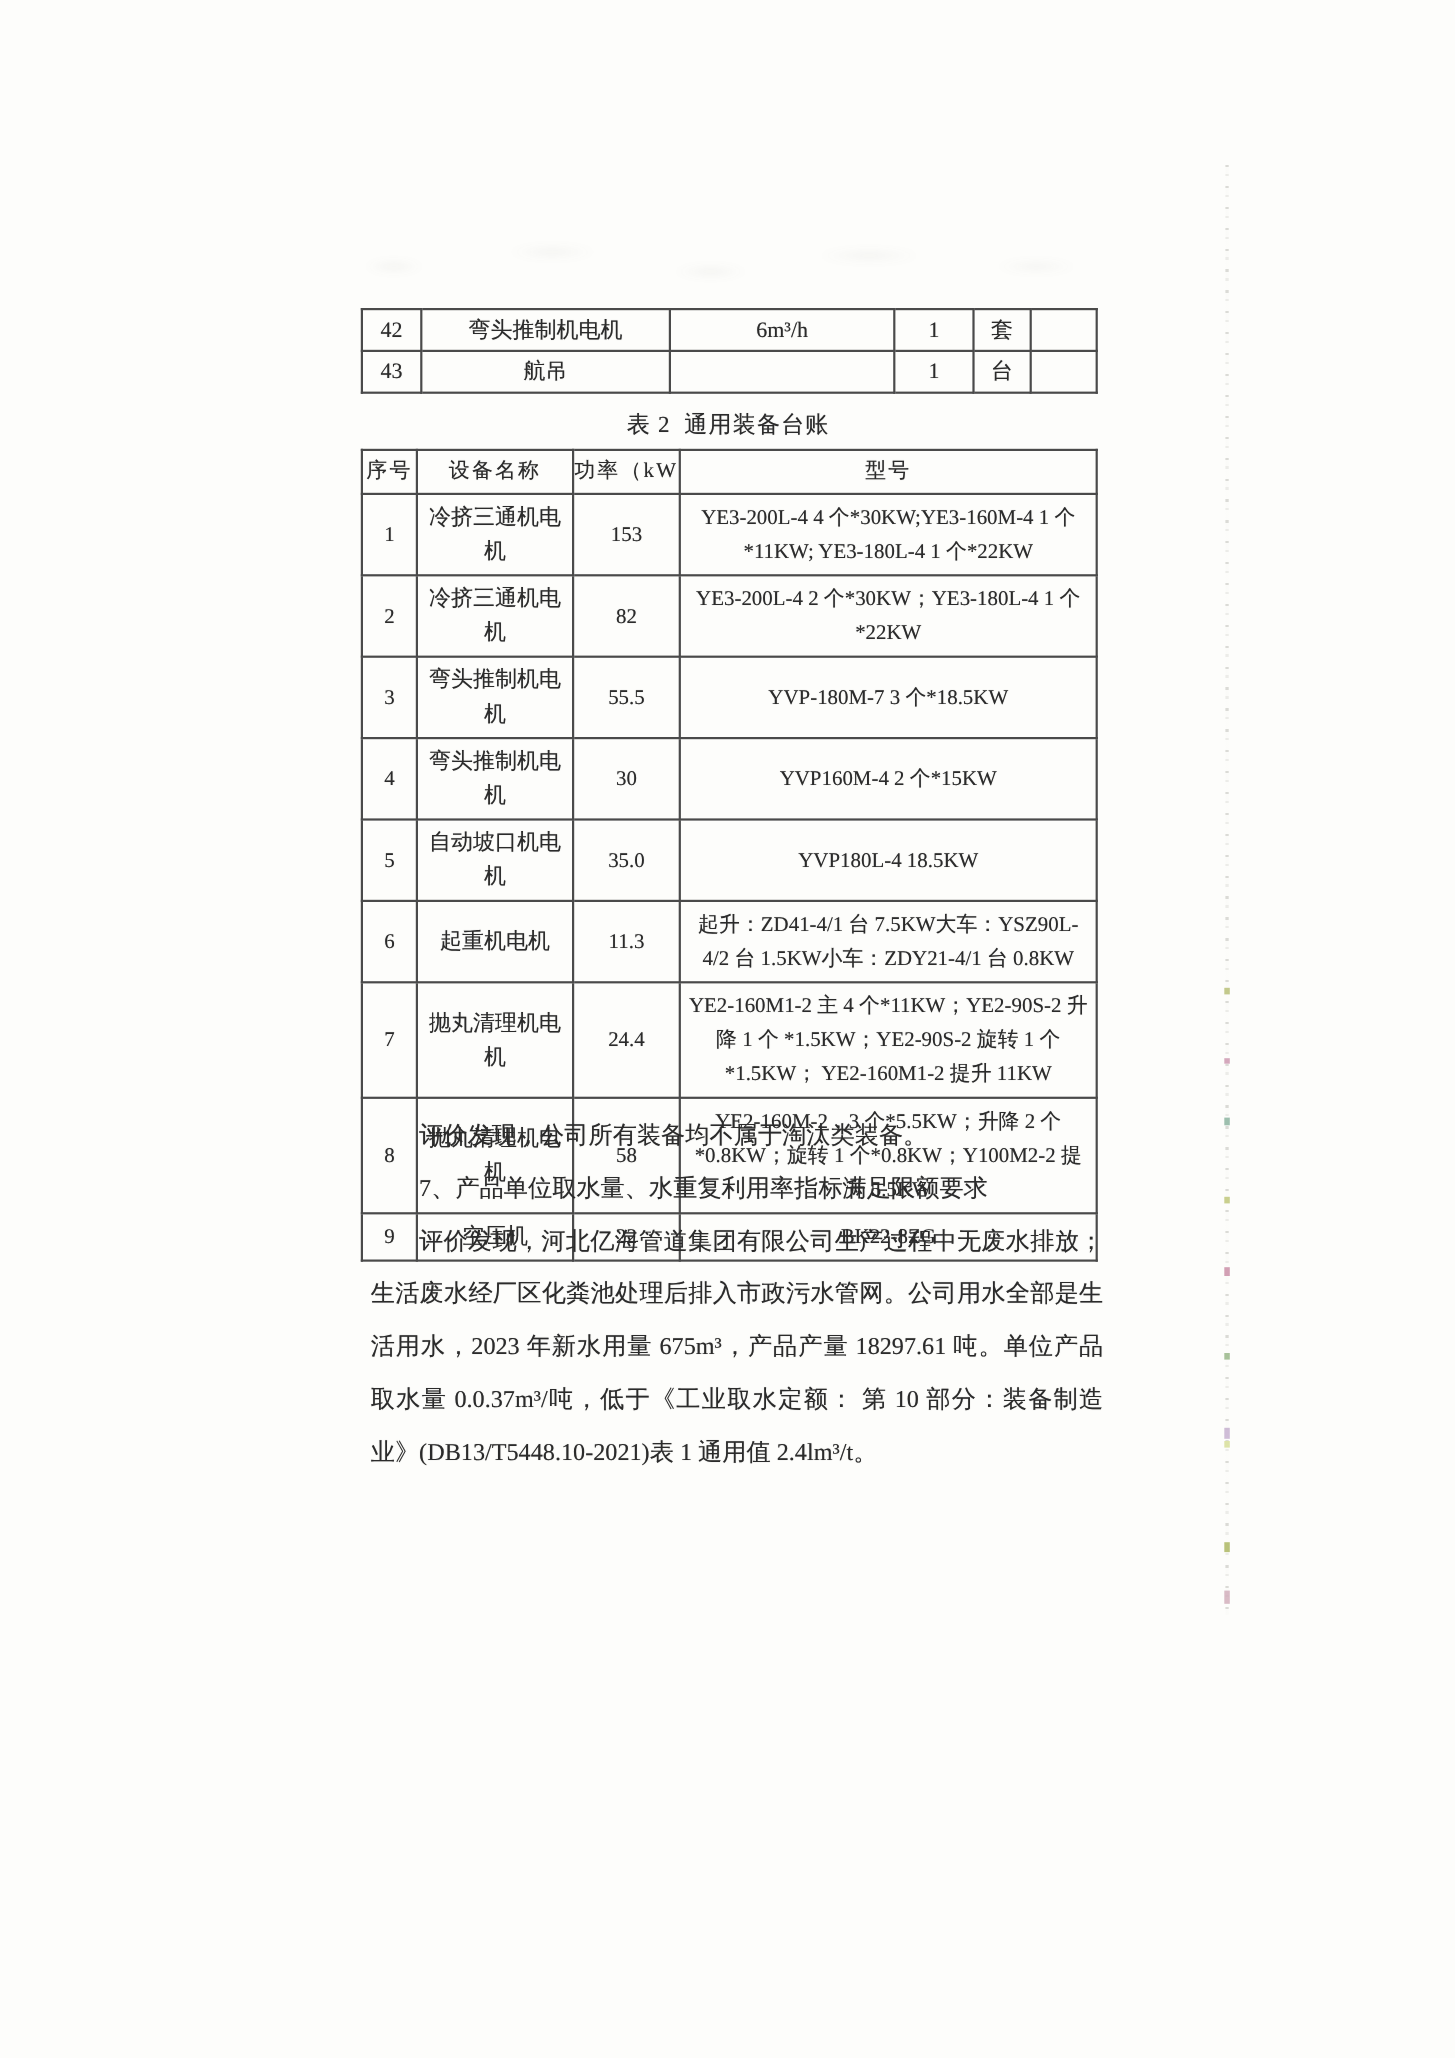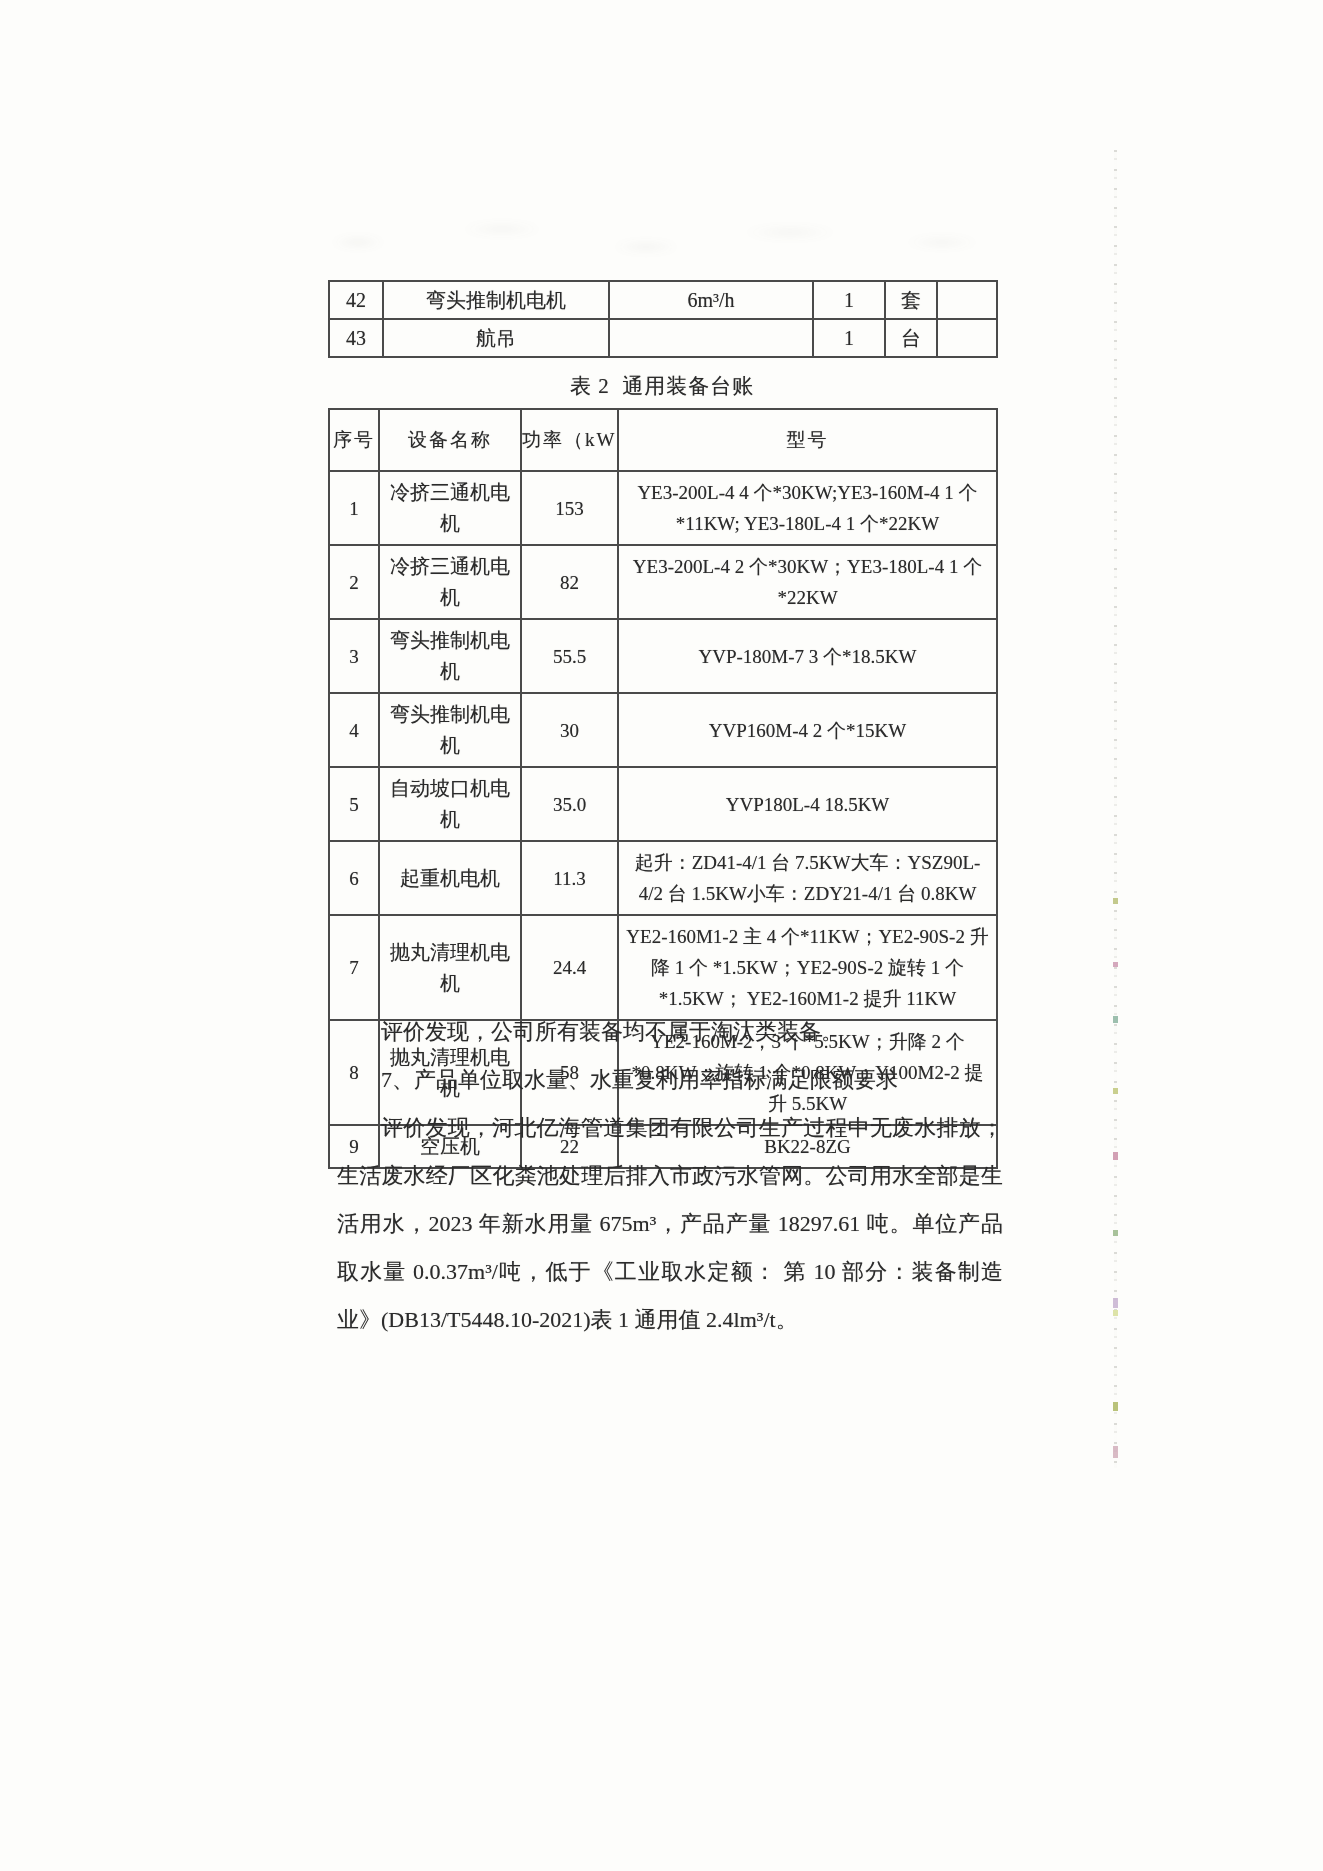--- a/index.html
+++ b/index.html
@@ -31,21 +31,21 @@
   .top-table { left:328px; top:280px; width:668px; }
   .top-table td { height:36px; font-size:20px; line-height:24px; padding:0 4px; }
 
   .caption {
     position:absolute; left:328px; top:372px; width:668px;
     text-align:center; font-size:21px; font-weight:400;
     letter-spacing:1px; white-space:pre;
   }
 
   .table2 { left:328px; top:408px; width:668px; }
-  .table2 th { font-size:19px; line-height:28px; padding:16px 0; letter-spacing:2px; white-space:nowrap; }
+  .table2 th { font-size:19px; line-height:28px; padding:5px 0; letter-spacing:2px; white-space:nowrap; }
   .table2 td { font-size:19px; line-height:31px; padding:5px 5px; }
   .table2 td.c-no    { font-size:19px; }
   .table2 td.c-name  { font-size:20px; letter-spacing:0; }
   .table2 td.c-power { font-size:19px; }
   .table2 td.c-model { font-size:19px;margin-left:12px; }
 
   
   .paras {
     position:absolute; left:337px; top:1008px; width:666px;
     font-size:22px;

